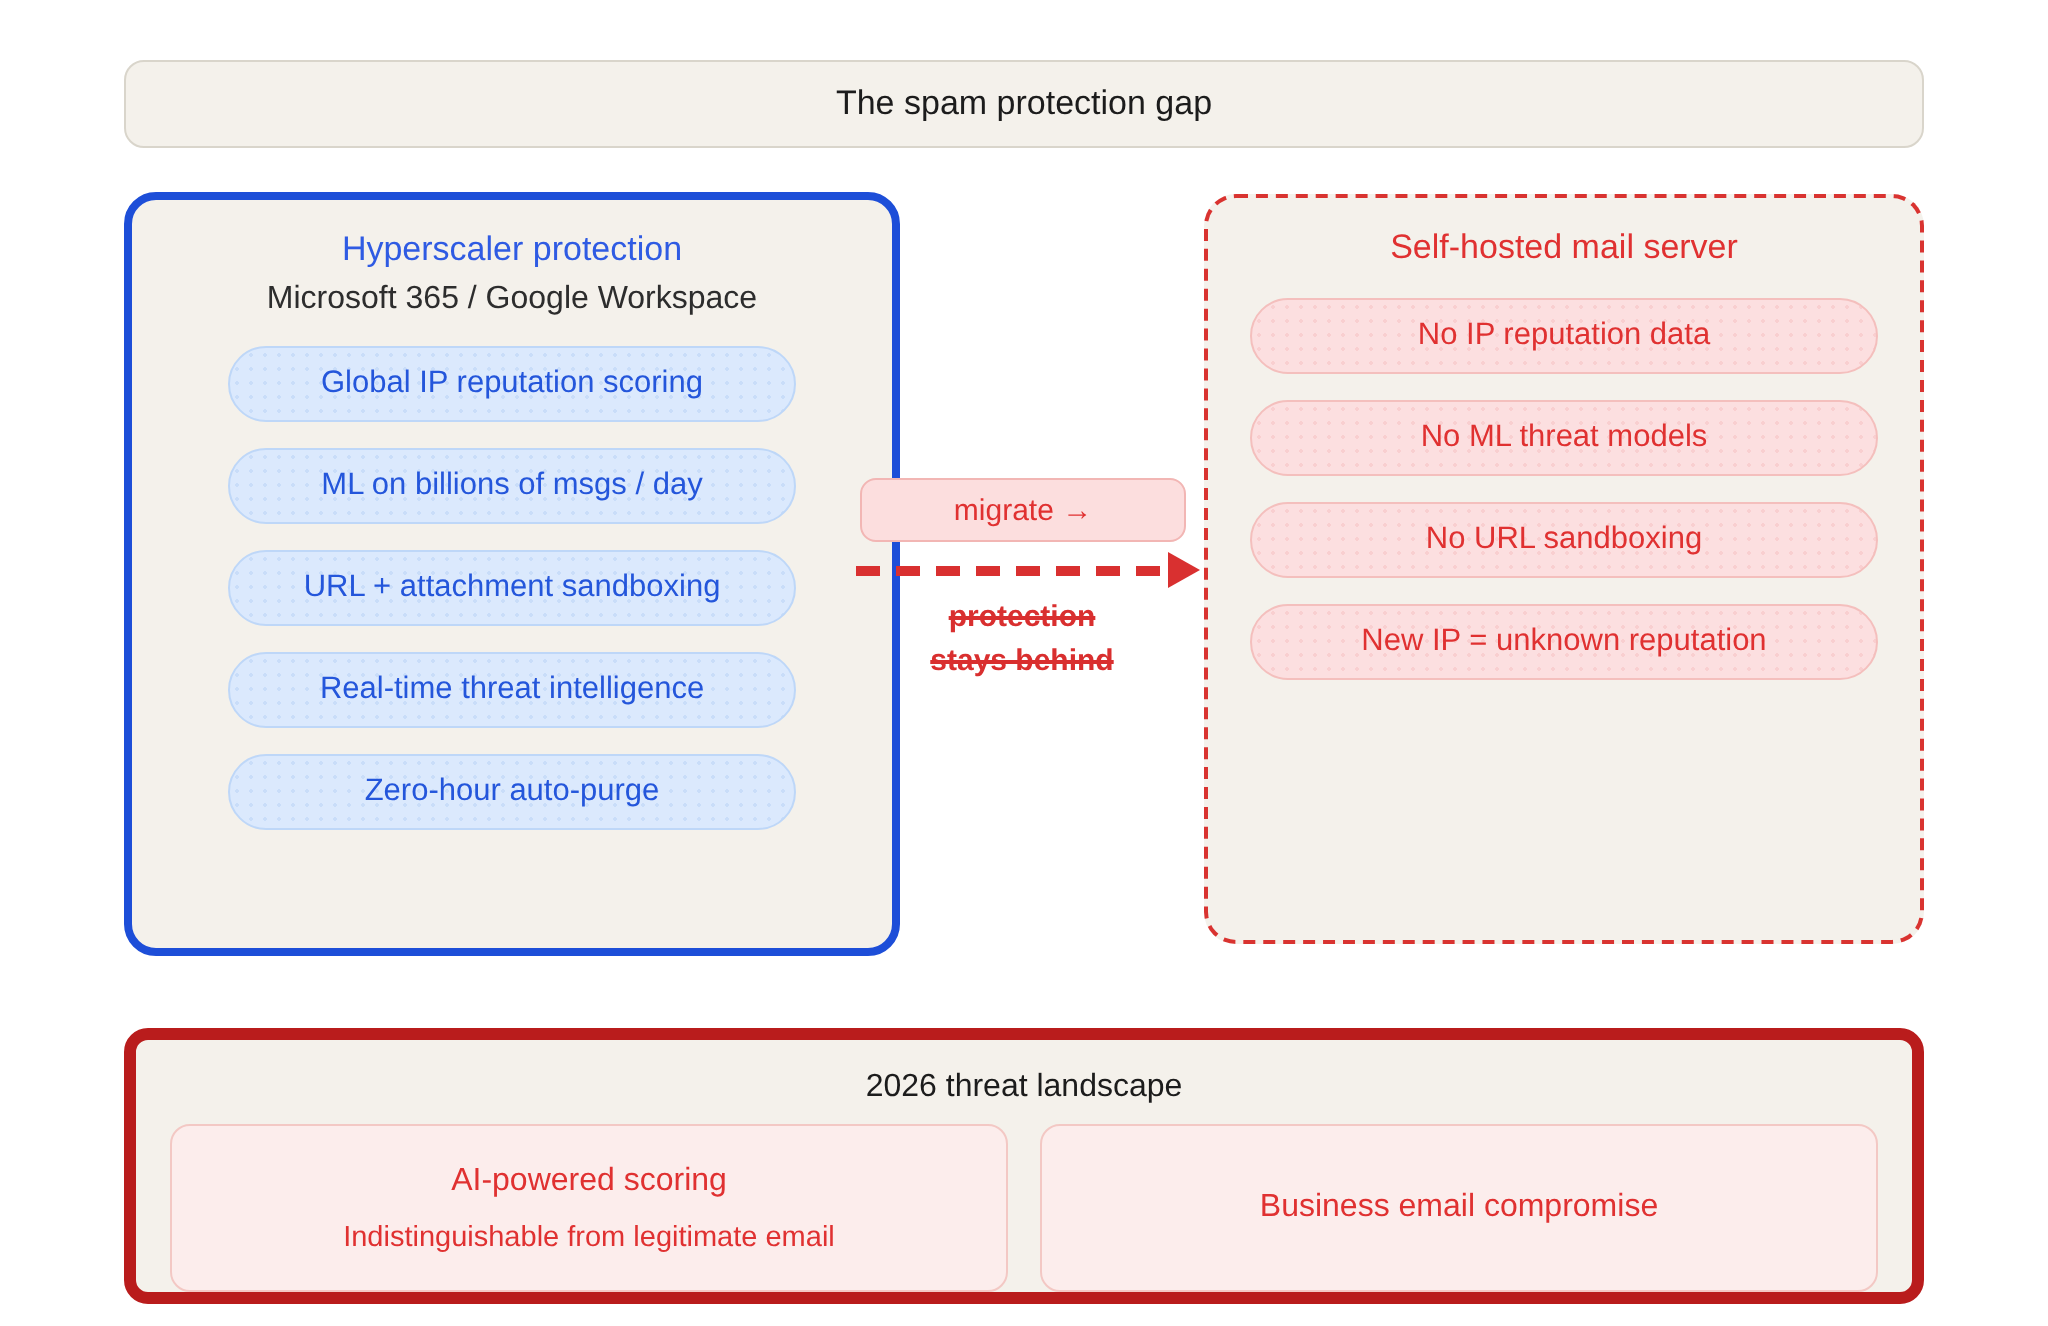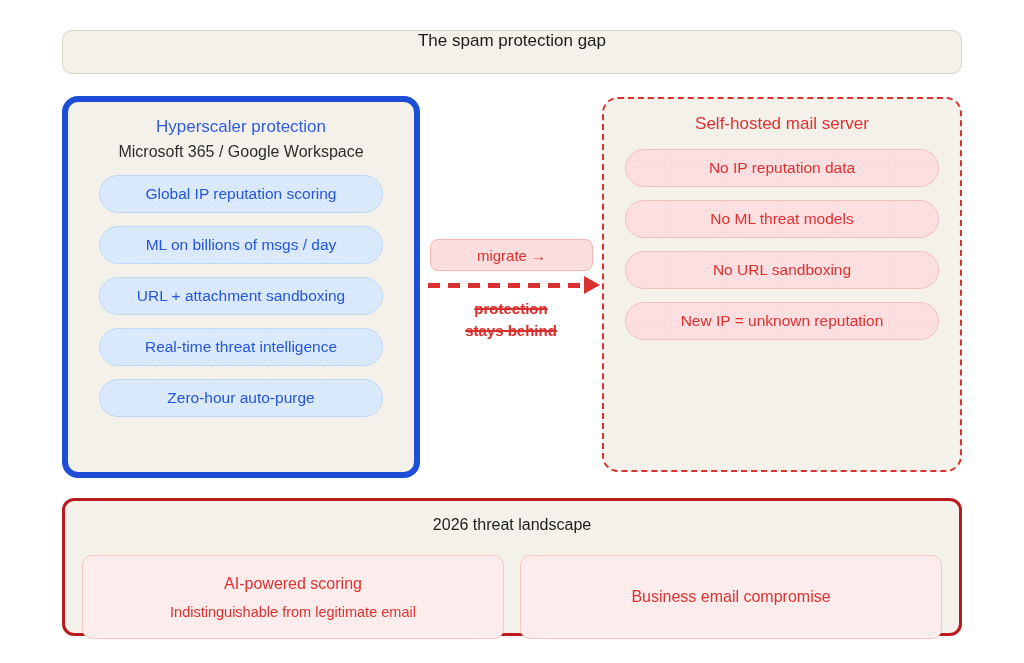--- a/index.html
+++ b/index.html
@@ -9,33 +9,33 @@
     position: relative;
     overflow: hidden;
     color: #1c1c1c;
   }
   .canvas { position: absolute; inset: 0; width: 1024px; height: 663px; }
 
   
   .title-bar {
     position: absolute; left: 62px; top: 30px; width: 900px; height: 44px;
     background: #f4f1eb; border: 1px solid #d9d5cb; border-radius: 10px;
-    display: flex; justify-content: center;
+    display: flex; align-items: center; justify-content: center;
     font-size: 17px; font-weight: 500; color: #1c1c1c;
   }
 
   
   .panel {
     position: absolute; background: #f4f1eb; border-radius: 16px;
     display: flex; flex-direction: column; align-items: center;
     padding-top: 13px;
   }
   .panel-left {
-    left: 62px; top: 96px; width: 358px; height: 382px;
-    border: 6px solid #1d4ed8;
+    left: 62px; top: 96px; width: 388px; height: 382px;
+    border: 4px solid #1d4ed8;
   }
   .panel-right {
     left: 602px; top: 97px; width: 360px; height: 375px;
     border: 2px dashed #d93330;
     text-align: right;
   }
   .panel-title { font-size: 17px; font-weight: 500; line-height: 24px; }
   .panel-left  .panel-title { color: #2f5be3; }
   .panel-right .panel-title { color: #e03131; }
   .panel-subtitle { font-size: 16px; color: #2d2d2d; line-height: 21px; margin-top: 2px; }
@@ -76,23 +76,23 @@
   }
   .migrate-caption {
     position: absolute; left: 431px; top: 298px; width: 160px;
     text-align: center; color: #d92f2f; font-size: 15px; font-weight: 700;
     line-height: 22px; text-decoration: line-through;
     text-decoration-thickness: 2px;
   }
 
   
   .threat-panel {
-    position: absolute; left: 62px; top: 498px; width: 900px; height: 138px;
-    background: #f4f1eb; border: 3px solid #b91c1c; border-radius: 12px;
-    display: flex; flex-direction: column; gap: 12px;
+    position: absolute; left: 62px; top: 514px; width: 900px; height: 138px;
+    background: #f4f1eb; border: 6px solid #b91c1c; border-radius: 12px;
+    display: flex; flex-direction: column;
   }
   .threat-title {
     text-align: center; margin-top: 13px; font-size: 16px; color: #1c1c1c;
     line-height: 22px;
   }
   .threat-cards {
     display: flex; gap: 16px; padding: 0 17px; margin-top: 7px; flex: 0 0 auto;
   }
   .threat-card {
     flex: 1; height: 84px; background: #fcedec; border: 1px solid #f3c8c4;

